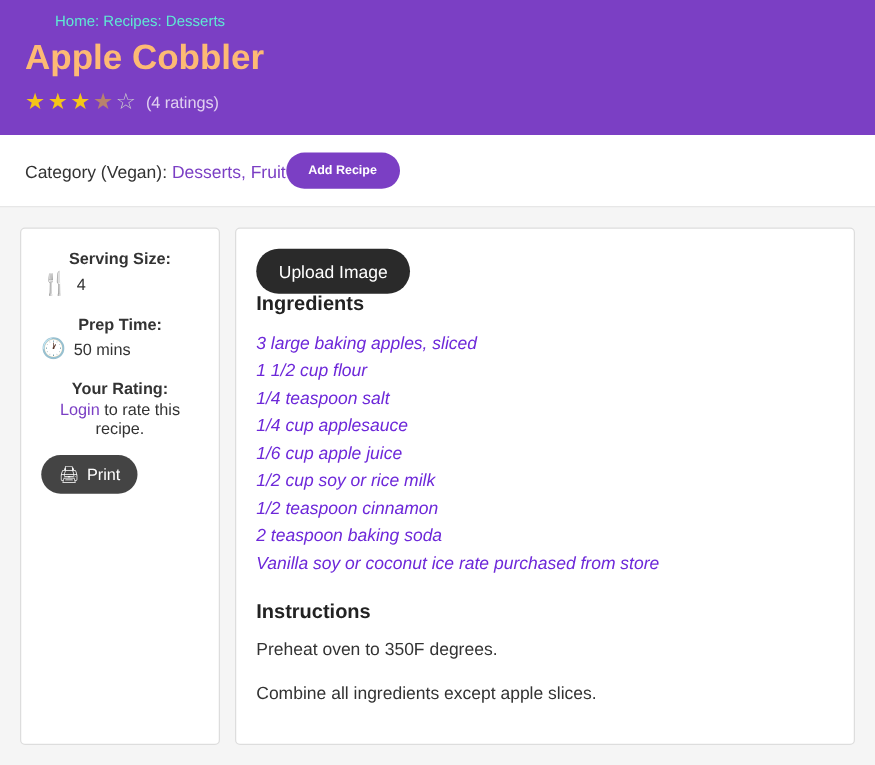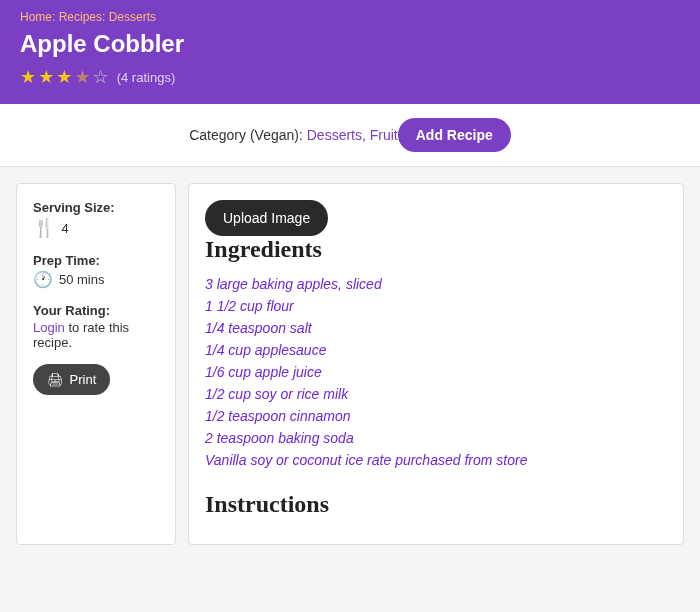--- a/index.html
+++ b/index.html
@@ -1,55 +1,55 @@
 <!DOCTYPE html>
 <html><head>
   <meta charset="utf-8">
   <style>
     * { box-sizing: border-box; margin: 0; padding: 0; }
     body { font-family: Arial, sans-serif; font-size: 14px; background: #f5f5f5; color: #333; width: 700px; }
 
     
     .header { background: #7b3fc4; color: white; padding: 10px 20px 16px; }
-    .breadcrumb { font-size: 12px; color: #fdba74; margin-bottom: 6px; }
-    .recipe-title { font-size: 24px; font-weight: bold; color: #ffffff; margin-bottom: 8px; }
+    .breadcrumb { font-size: 12px; color: #5eead4; margin-bottom: 6px; margin-left: 24px; }
+    .recipe-title { font-size: 28px; font-weight: bold; color: #fdba74; margin-bottom: 8px; }
     .rating-row { display: flex; align-items: center; gap: 8px; font-size: 13px; }
     .stars { display: flex; gap: 2px; }
     .star { font-size: 18px; }
     .star.filled { color: #f5c518; }
     .star.empty { color: #ccc; }
     .rating-count { color: #e0d0f0; }
     .recipe-added { color: white; }
     .recipe-added a { color: white; text-decoration: underline; cursor: pointer; }
 
     
-    .toolbar { background: white; padding: 14px 20px; display: flex; align-items: center; justify-content: center; border-bottom: 1px solid #e0e0e0; }
+    .toolbar { background: white; padding: 14px 20px; display: flex; align-items: center; justify-content: flex-start; border-bottom: 1px solid #e0e0e0; }
     .category-text { font-size: 14px; color: #333; }
     .category-text a { color: #7b3fc4; text-decoration: none; cursor: pointer; }
-    .add-recipe-btn { background: #7b3fc4; color: white; border: none; padding: 9px 18px; border-radius: 20px; font-size: 14px; cursor: pointer; font-weight: bold; }
+    .add-recipe-btn { background: #7b3fc4; color: white; border: none; padding: 9px 18px; border-radius: 20px; font-size: 10px; cursor: pointer; font-weight: bold; }
 
     
     .main-content { display: flex; gap: 0; padding: 16px; background: #f5f5f5; }
 
     
     .sidebar { background: white; border: 1px solid #ddd; border-radius: 4px; padding: 16px; width: 160px; min-width: 160px; font-size: 13px; }
-    .sidebar-section { margin-bottom: 14px; }
+    .sidebar-section { margin-bottom: 14px; text-align: center; }
     .sidebar-label { font-weight: bold; color: #333; margin-bottom: 2px; }
     .sidebar-icon-row { display: flex; align-items: center; gap: 6px; margin-top: 2px; }
     .icon-utensils { font-size: 18px; }
     .icon-clock { font-size: 16px; }
     .sidebar-value { color: #333; }
     .your-rating { margin-top: 4px; }
     .login-link { color: #7b3fc4; cursor: pointer; text-decoration: none; }
     .print-btn { display: flex; align-items: center; gap: 6px; background: #444; color: white; border: none; padding: 8px 14px; border-radius: 20px; font-size: 13px; cursor: pointer; margin-top: 10px; }
 
     
     .recipe-area { background: white; border: 1px solid #ddd; border-radius: 4px; padding: 16px; flex: 1; margin-left: 12px; }
     .upload-btn { background: #2a2a2a; color: white; border: none; padding: 10px 18px; border-radius: 20px; font-size: 14px; cursor: pointer; display: inline-block; }
-    .section-title { font-size: 24px; font-weight: bold; color: #222; margin-bottom: 10px; font-family: Liberation Serif, serif; }
+    .section-title { font-size: 16px; font-weight: bold; color: #222; margin-bottom: 10px; }
     .ingredients-list { list-style: none; padding: 0; }
     .ingredients-list li { padding: 3px 0; font-size: 14px; color: #6d28d9; font-style: italic; }
     .instructions-section { margin-top: 20px; }
     .instructions-section p { margin-bottom: 14px; font-size: 14px; color: #333; line-height: 1.5; }
   </style>
 </head>
 <body>
 
 <div class="header">
   <div class="breadcrumb">Home: Recipes: Desserts</div>
@@ -114,16 +114,20 @@
         <li>1/4 cup applesauce</li>
         <li>1/6 cup apple juice</li>
         <li>1/2 cup soy or rice milk</li>
         <li>1/2 teaspoon cinnamon</li>
         <li>2 teaspoon baking soda</li>
         <li>Vanilla soy or coconut ice rate purchased from store</li>
       </ul>
 
     <div class="instructions-section">
       <div class="section-title">Instructions</div>
+      <div id="instructions-steps">
+          <p>Preheat oven to 350F degrees.</p>
+          <p>Combine all ingredients except apple slices.</p>
+        </div>
     </div>
   </div>
 
 </div>
 
 </body></html>

